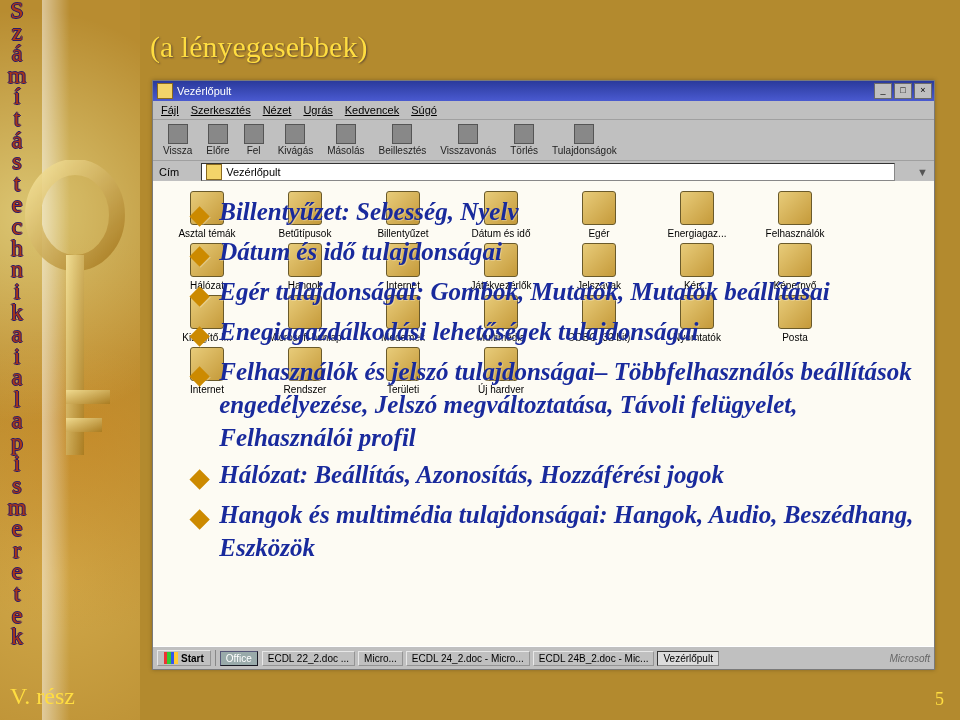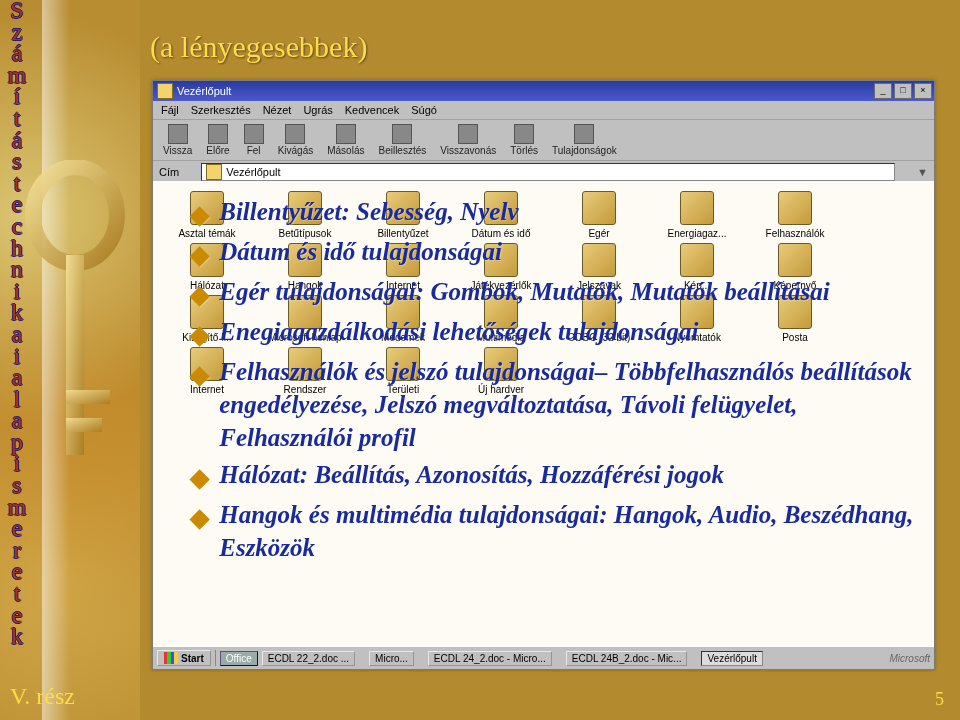--- a/index.html
+++ b/index.html
@@ -106,20 +106,21 @@
   .win-menubar {
     background: #c0c0c0;
     font-family: Tahoma, Arial, sans-serif;
     font-size: 11px;
     height: 18px;
     display: flex;
     align-items: center;
     gap: 12px;
     padding: 0 8px;
     border-bottom: 1px solid #a0a0a0;
+    text-decoration: underline;
   }
   .win-toolbar {
     background: #c0c0c0;
     font-family: Tahoma, Arial, sans-serif;
     font-size: 10px;
     height: 40px;
     display: flex;
     align-items: center;
     gap: 6px;
     padding: 0 6px;
@@ -535,21 +536,21 @@
       </div>
     </div>
 
   <div class="win-taskbar">
     <div class="start-btn">
       <span class="win-logo"></span>
       <span>Start</span>
     </div>
     <div style="width:1px;height:16px;background:#888"></div>
     <div class="task-btn" style="background:#9aa;border-color:#557;color:#fff">Office</div>
-    <div id="taskbar-items" style="display:flex;gap:14px;flex:1;overflow:hidden">
+    <div id="taskbar-items" style="display:flex;gap:3px;flex:1;overflow:hidden">
         <div class="task-btn">ECDL 22_2.doc ...</div>
         <div class="task-btn">Micro...</div>
         <div class="task-btn">ECDL 24_2.doc - Micro...</div>
         <div class="task-btn">ECDL 24B_2.doc - Mic...</div>
         <div class="task-btn active">Vezérlőpult</div>
       </div>
     <div style="color:#666;margin-left:auto;font-style:italic">Microsoft</div>
   </div>
 
 </div>

